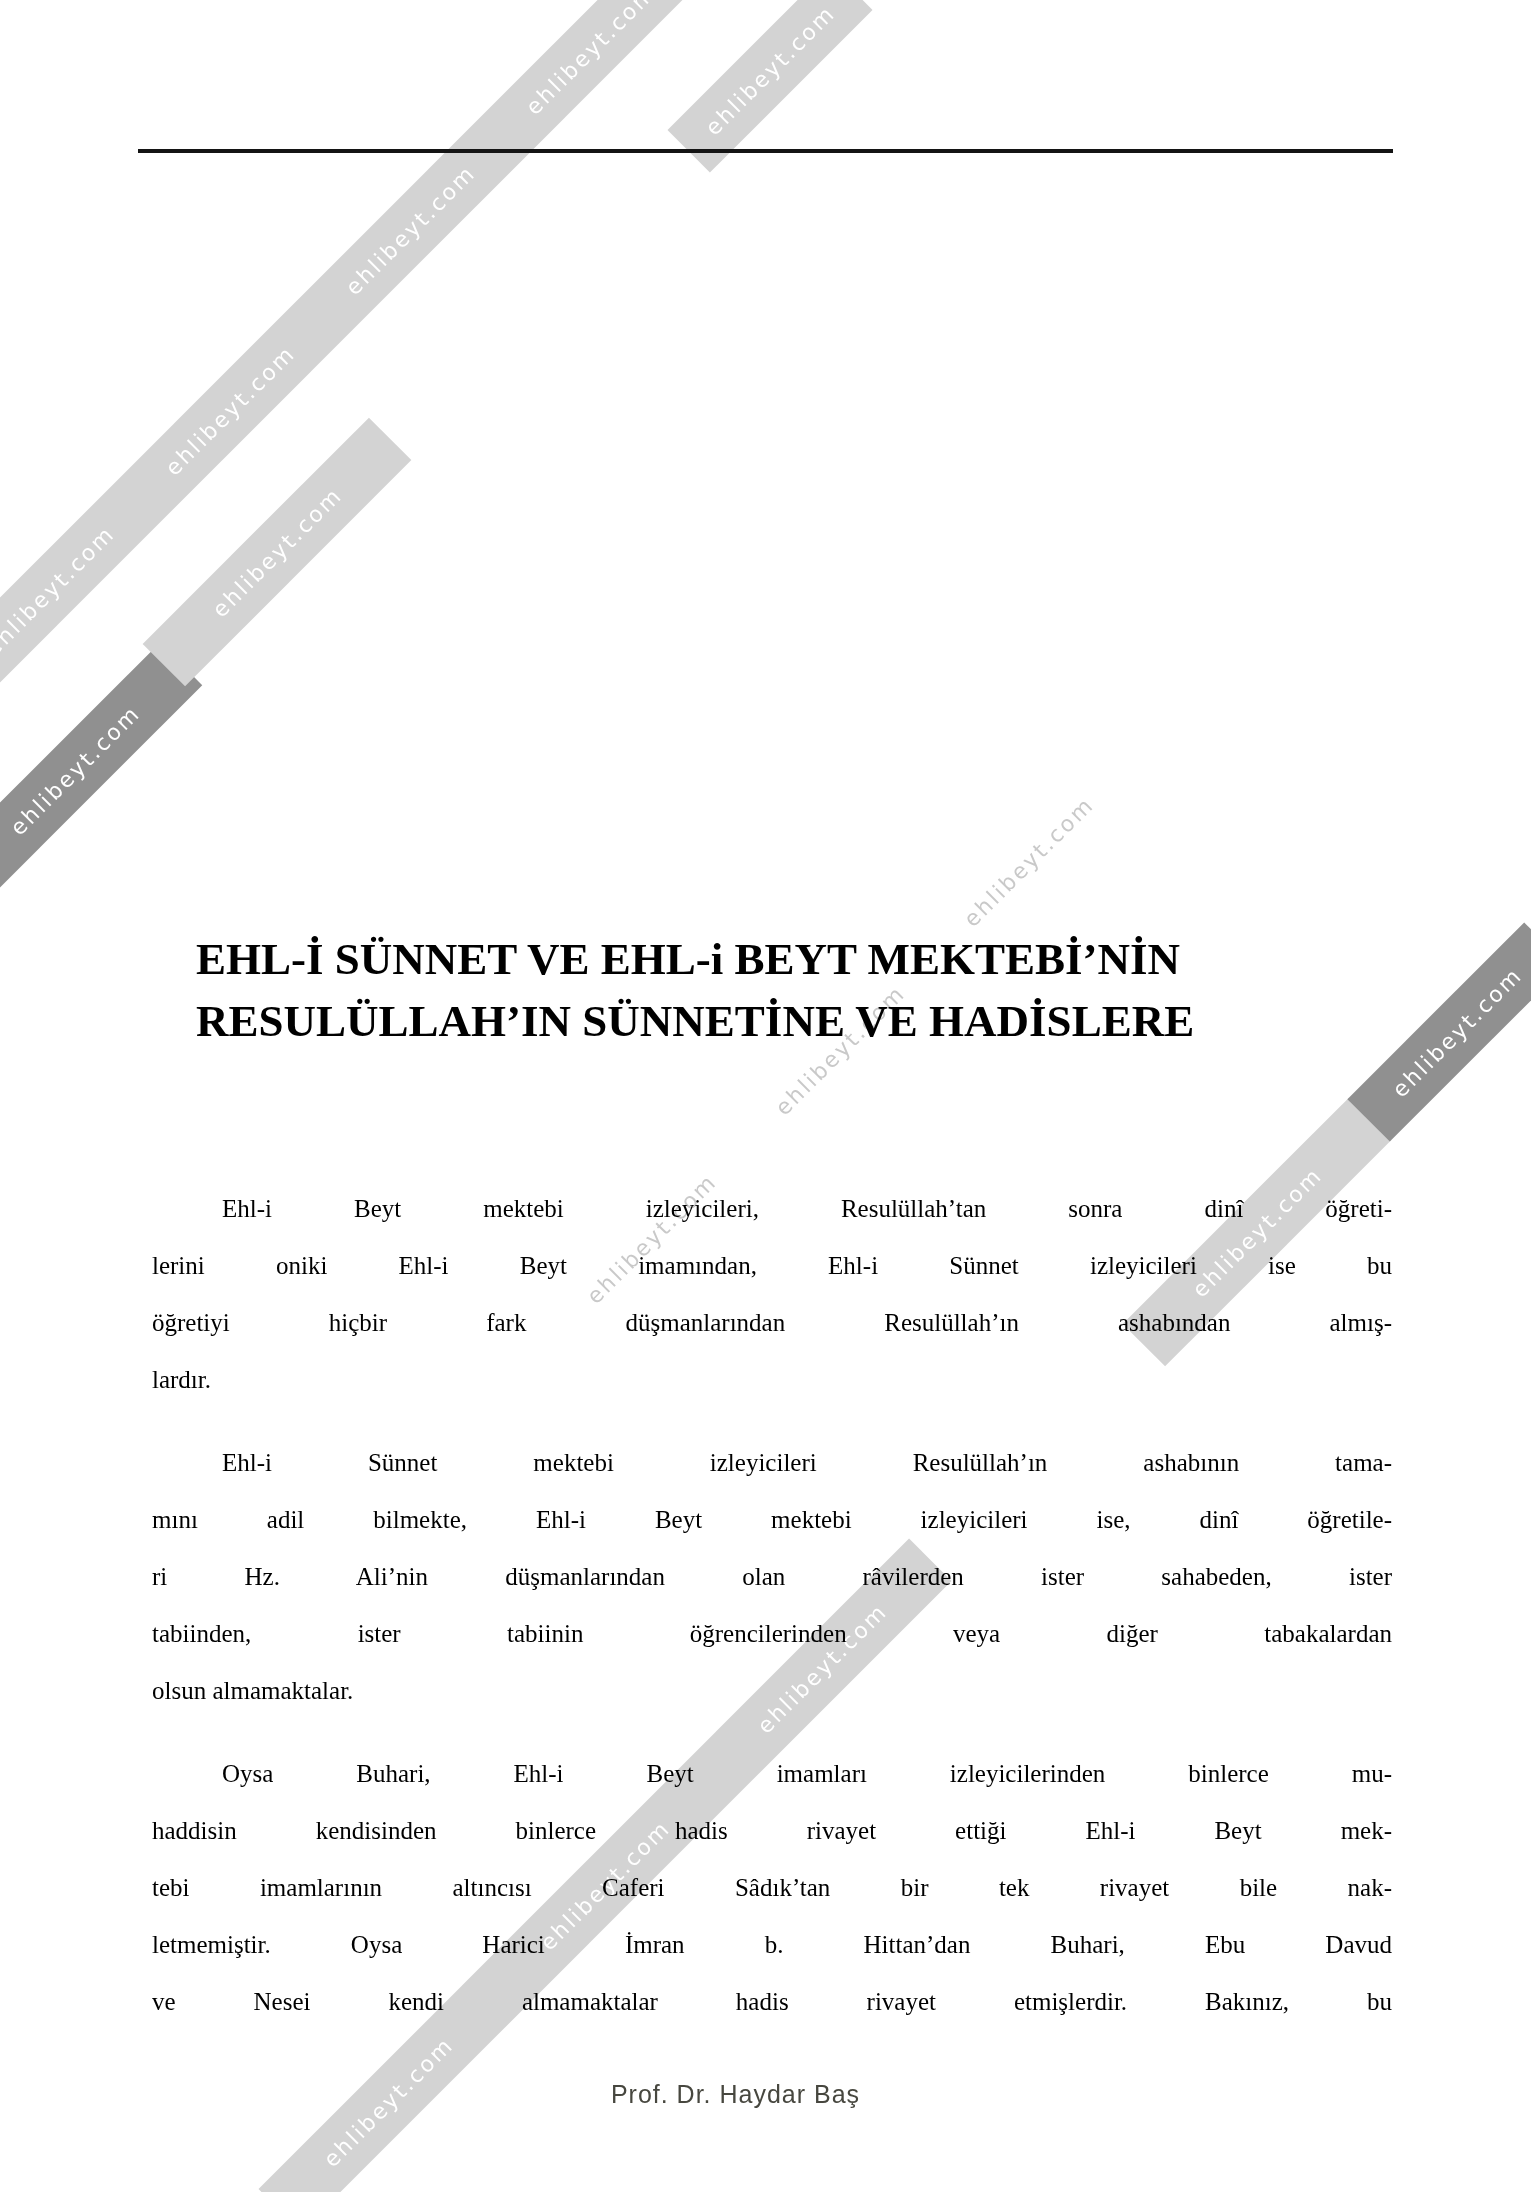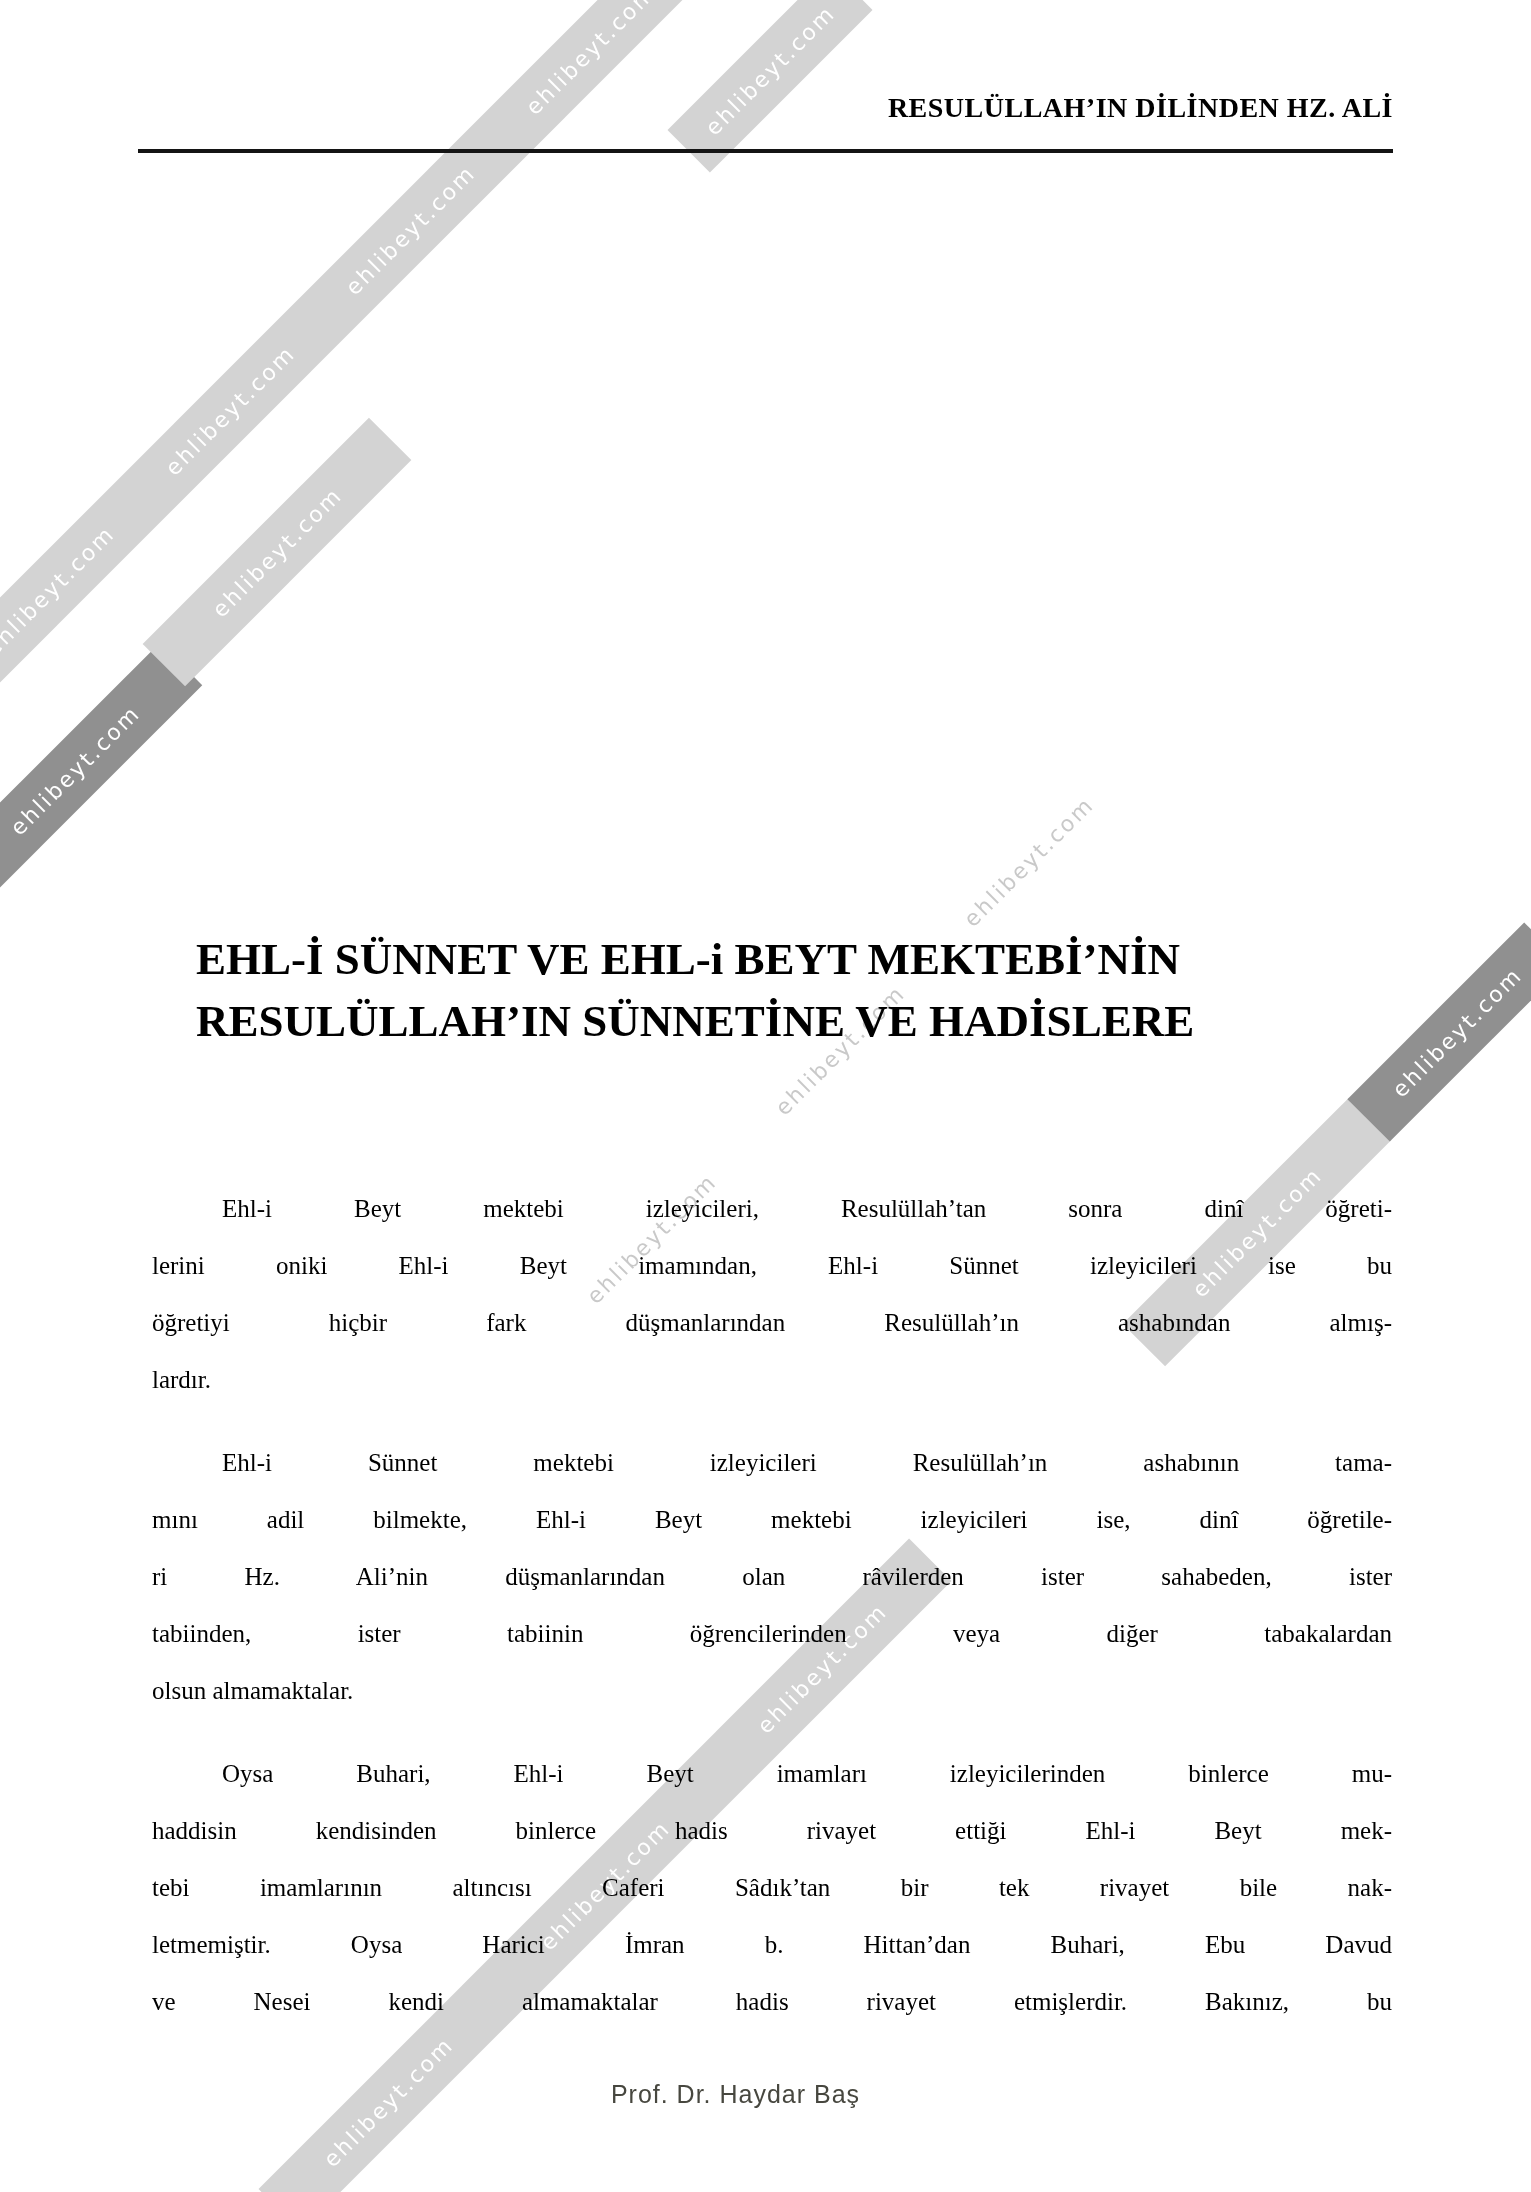--- a/index.html
+++ b/index.html
@@ -143,21 +143,20 @@
   </div>
 
   <div class="ribbon light" style="left:1097px; top:1202px; width:320px;">
     <span class="wm">ehlibeyt.com</span>
   </div>
 
   <div class="ribbon dark" style="left:1332px; top:1002px; width:250px;">
     <span class="wm">ehlibeyt.com</span>
   </div>
 
-  <div class="running-header">RESULÜLLAH’IN DİLİNDEN HZ. ALİ</div>
   <div class="header-rule"></div>
 
   <div class="chapter-title">
     <div class="title-line">EHL-İ SÜNNET VE EHL-i BEYT MEKTEBİ’NİN</div>
     <div class="title-line">RESULÜLLAH’IN SÜNNETİNE VE HADİSLERE</div>
   </div>
 
   <div class="body-text">
     <div class="para">
       <div class="line indent">Ehl-i Beyt mektebi izleyicileri, Resulüllah’tan sonra dinî öğreti-</div>

